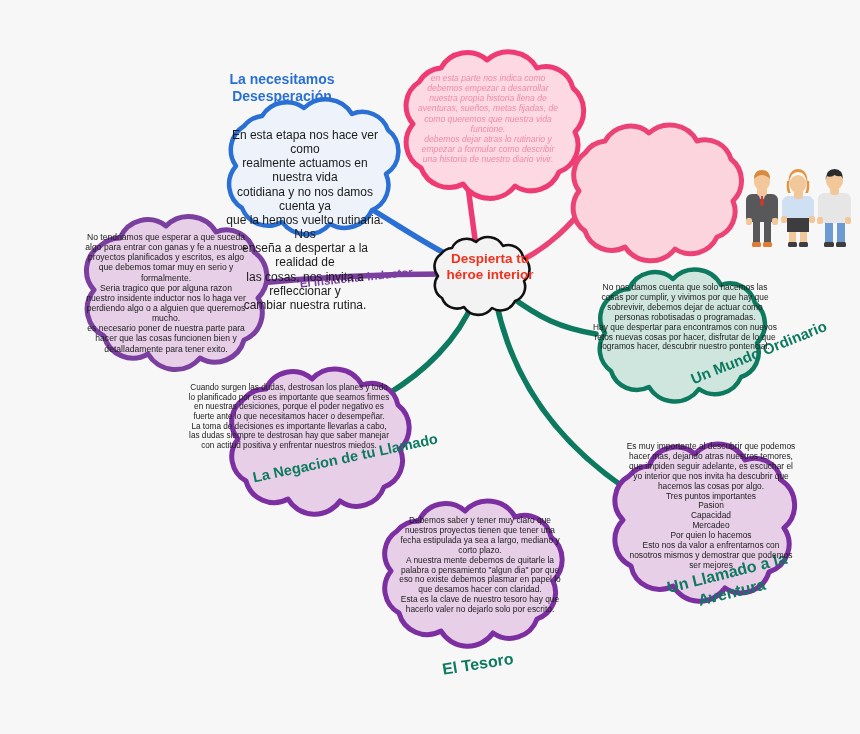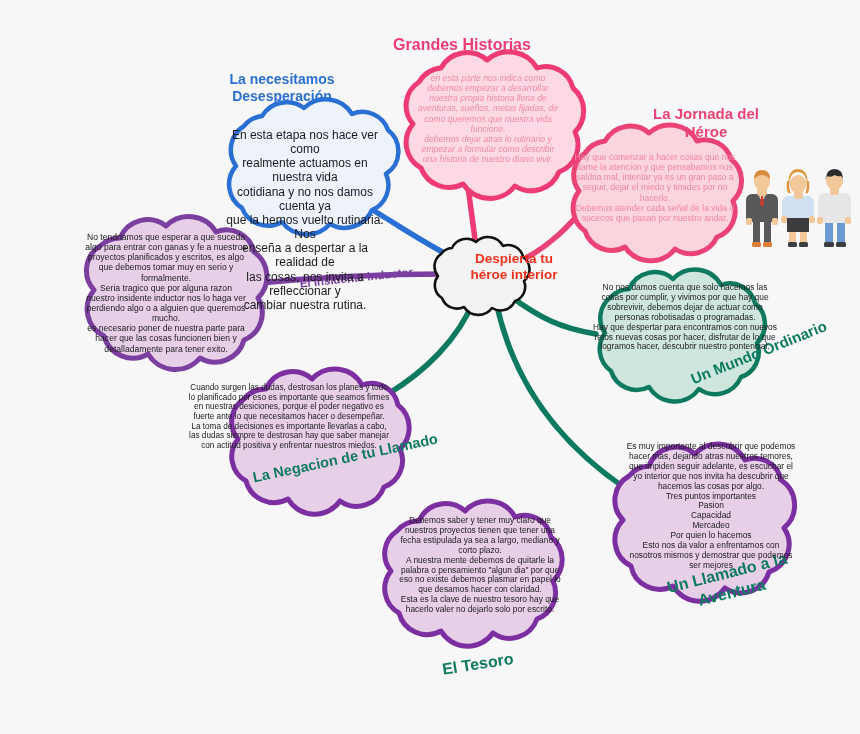--- a/index.html
+++ b/index.html
@@ -206,24 +206,21 @@
                a 15 15 0 0 1 3 -22
                a 15 15 0 0 1 11 -6 Z" fill="#f3f3f3" stroke="#111111" stroke-width="2.6" stroke-linejoin="round"></path>
     </g>
   </svg>
 
   <div class="txtlayer">
 
     <div class="branch-title" style="left:212px;top:71px;width:140px;font-size:14px;color:#2a6fd4;">La necesitamos
 Desesperación</div>
 
-    <div class="branch-title" style="left:378px;top:35px;width:168px;font-size:16px;color:#ef3b74;">Grandes Historias</div>
-
-    <div class="branch-title" style="left:636px;top:105px;width:140px;font-size:15px;color:#ec4377;">La Jornada del
-Héroe</div>
+
 
     <div class="branch-title" style="left:672px;top:378px;width:180px;font-size:15px;color:#0d7a5f;transform:rotate(-22deg);transform-origin:left top;">Un Mundo Ordinario</div>
 
     <div class="branch-title" style="left:236px;top:473px;width:220px;font-size:14.5px;color:#0d7a5f;transform:rotate(-12deg);transform-origin:left top;">La Negacion de tu Llamado</div>
 
     <div class="branch-title" style="left:422px;top:663px;width:110px;font-size:16px;color:#0d7a5f;transform:rotate(-9deg);transform-origin:left top;">El Tesoro</div>
 
     <div class="branch-title" style="left:647px;top:583px;width:160px;font-size:16px;color:#0d7a5f;transform:rotate(-14deg);transform-origin:left top;">Un Llamado a la
 Aventura</div>
 
@@ -240,27 +237,20 @@
     <div class="node-text" style="left:398px;top:73px;width:180px;font-size:8.6px;color:#f08aa8;font-style:italic;">en esta parte nos indica como
 debemos empezar a desarrollar
 nuestra propia historia llena de
 aventuras, sueños, metas fijadas, de
 como queremos que nuestra vida
 funcione.
 debemos dejar atras lo rutinario y
 empezar a formular como describir
 una historia de nuestro diario vivir.</div>
 
-    <div class="node-text" style="left:560px;top:152px;width:190px;font-size:8.6px;color:#ef87a6;">Hay que comenzar a hacer cosas que nos
-llame la atencion y que pensabamos nos
-saldria mal, intentar ya es un gran paso a
-seguir, dejar el miedo y timides por no
-hacerlo.
-Debemos atender cada señal de la vida o
-sucecos que pasan por nuestro andar.</div>
 
     <div class="node-text" style="left:72px;top:226px;width:188px;font-size:8.6px;color:#1a1a1a;margin-top:6px;">No tendriamos que esperar a que suceda
 algo para entrar con ganas y fe a nuestros
 proyectos planificados y escritos, es algo
 que debemos tomar muy en serio y
 formalmente.
 Seria tragico que por alguna razon
 nuestro insidente inductor nos lo haga ver
 perdiendo algo o a alguien que queremos
 mucho.
@@ -302,21 +292,21 @@
 hacemos las cosas por algo.
 Tres puntos importantes
 Pasion
 Capacidad
 Mercadeo
 Por quien lo hacemos
 Esto nos da valor a enfrentarnos con
 nosotros mismos y demostrar que podemos
 ser mejores</div>
 
-    <div class="center-label" style="left:434px;top:251px;width:112px;margin-left:24px;">Despierta tu
+    <div class="center-label" style="left:434px;top:251px;width:112px;">Despierta tu
 héroe interior</div>
   </div>
 
   <svg id="people" width="112" height="92" viewBox="0 0 112 92" style="left:744px;top:162px;">
 
     <g>
       <rect x="9" y="56" width="7" height="26" fill="#58585a"></rect>
       <rect x="20" y="56" width="7" height="26" fill="#58585a"></rect>
       <rect x="8" y="80" width="9" height="5" rx="1.5" fill="#e07c33"></rect>
       <rect x="19" y="80" width="9" height="5" rx="1.5" fill="#e07c33"></rect>

